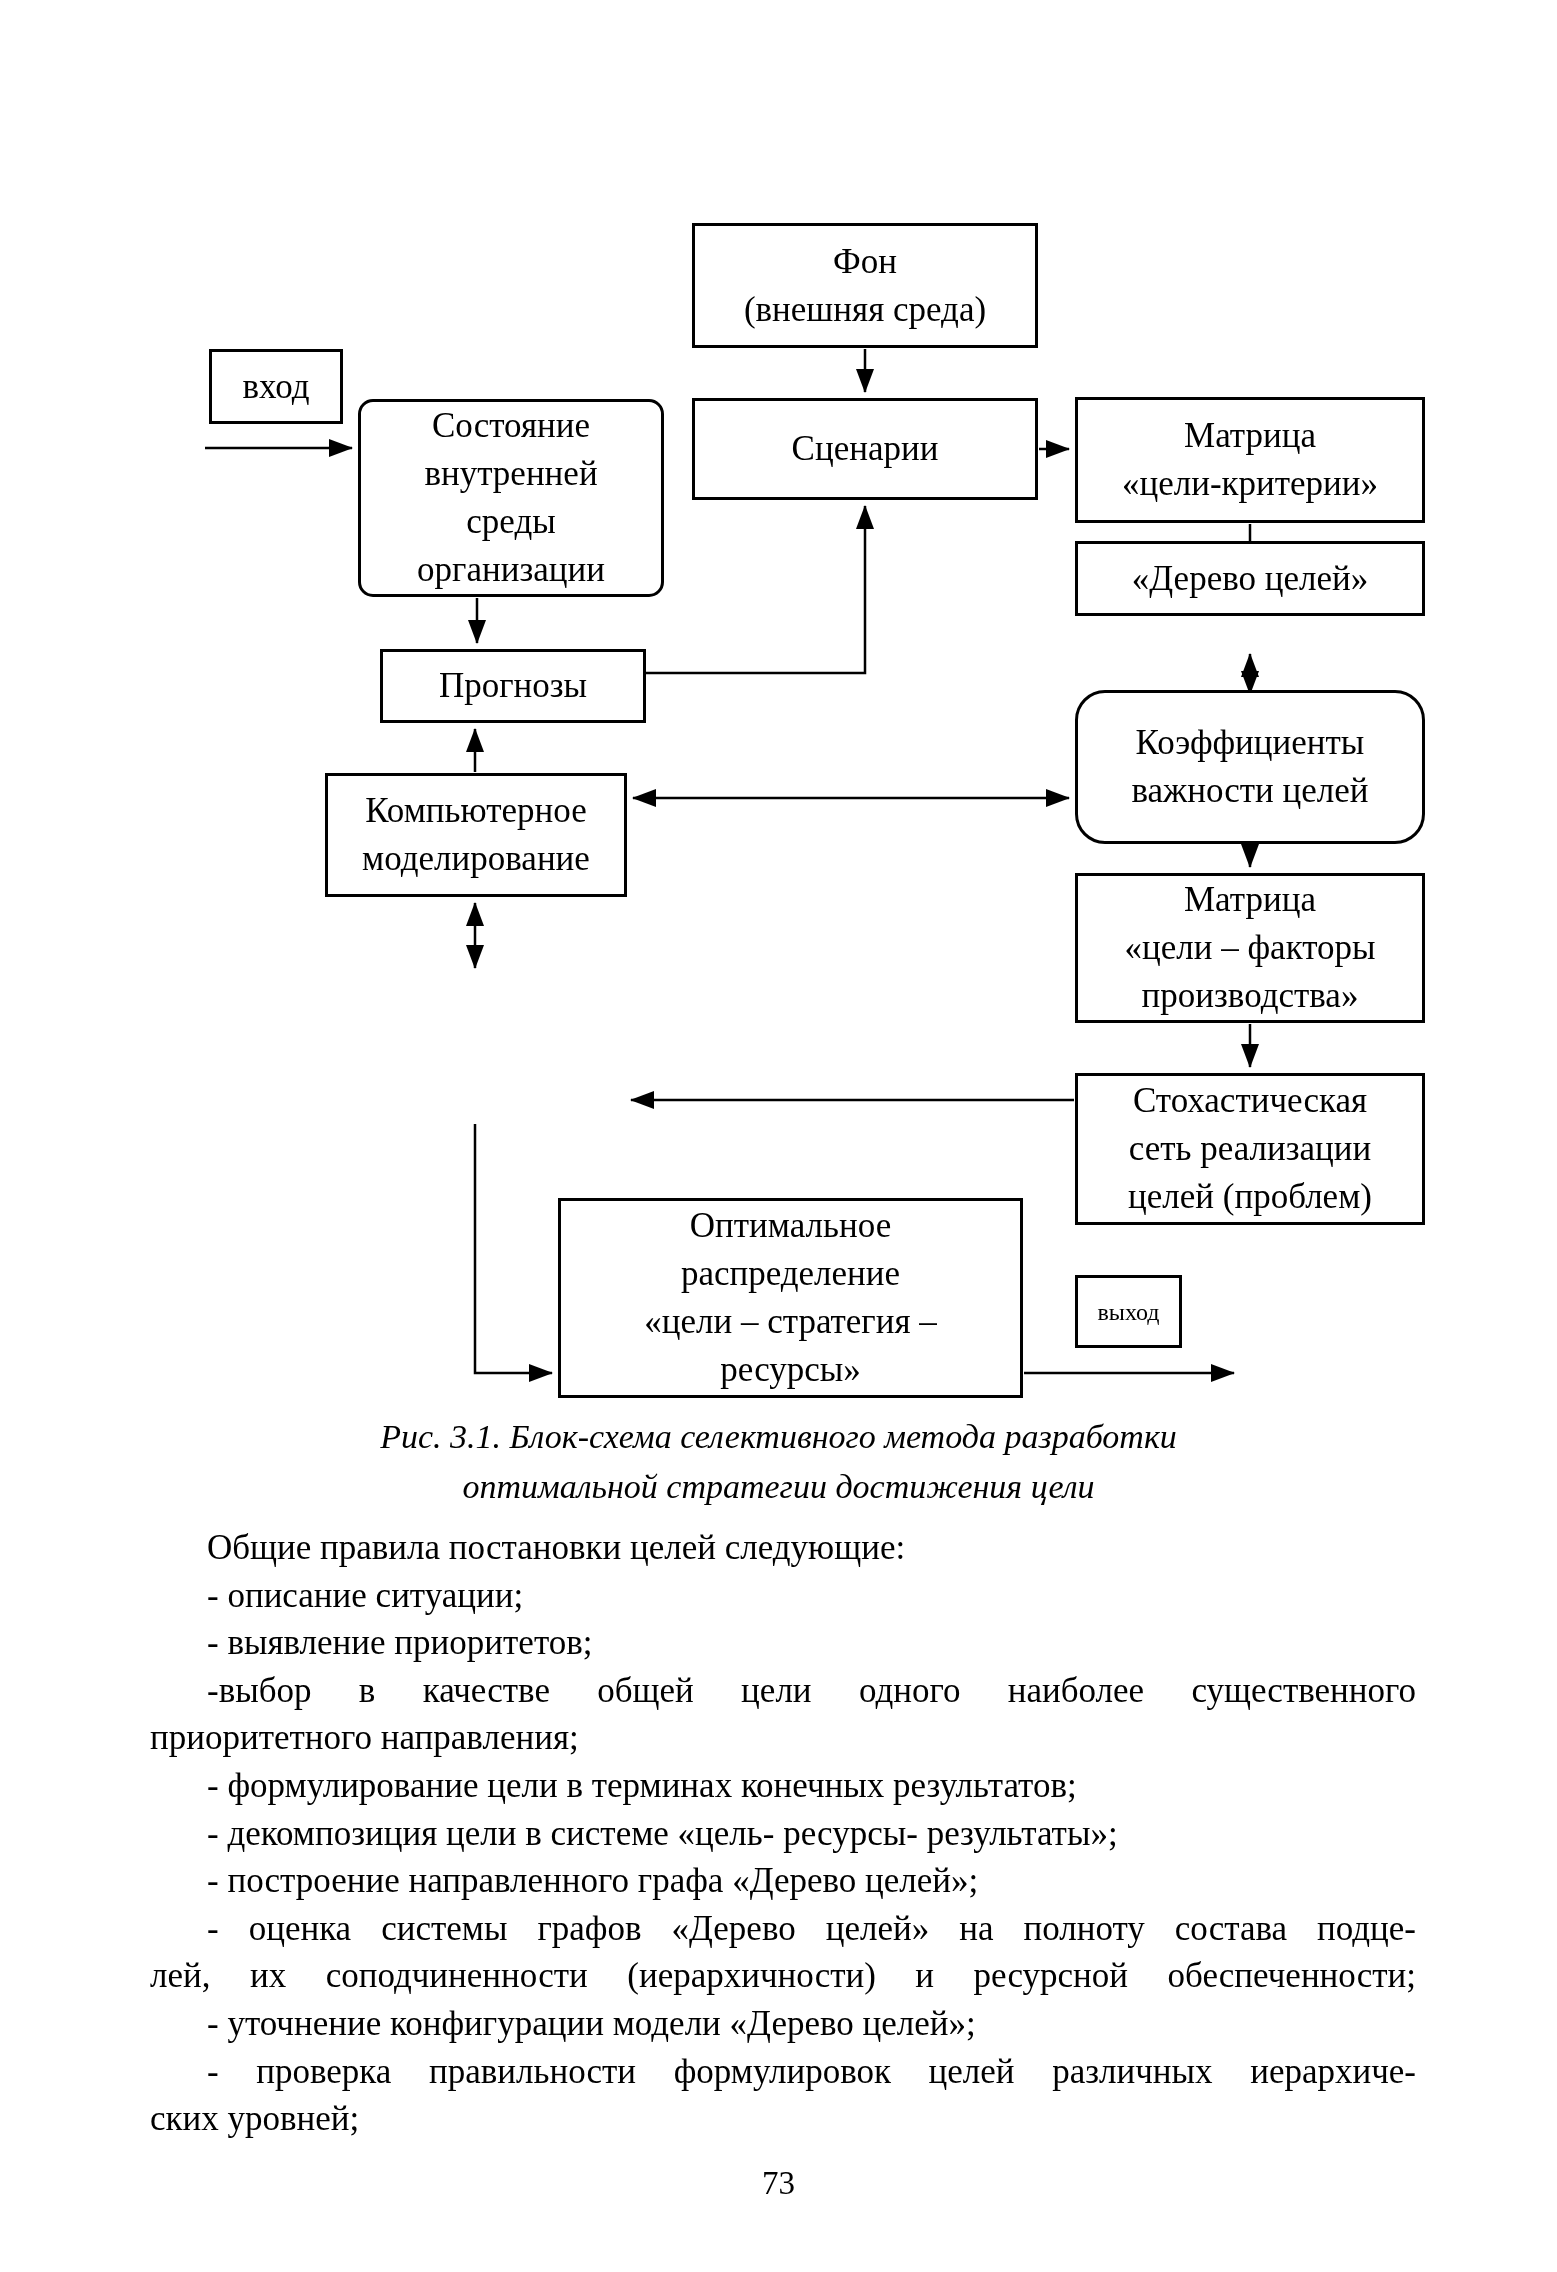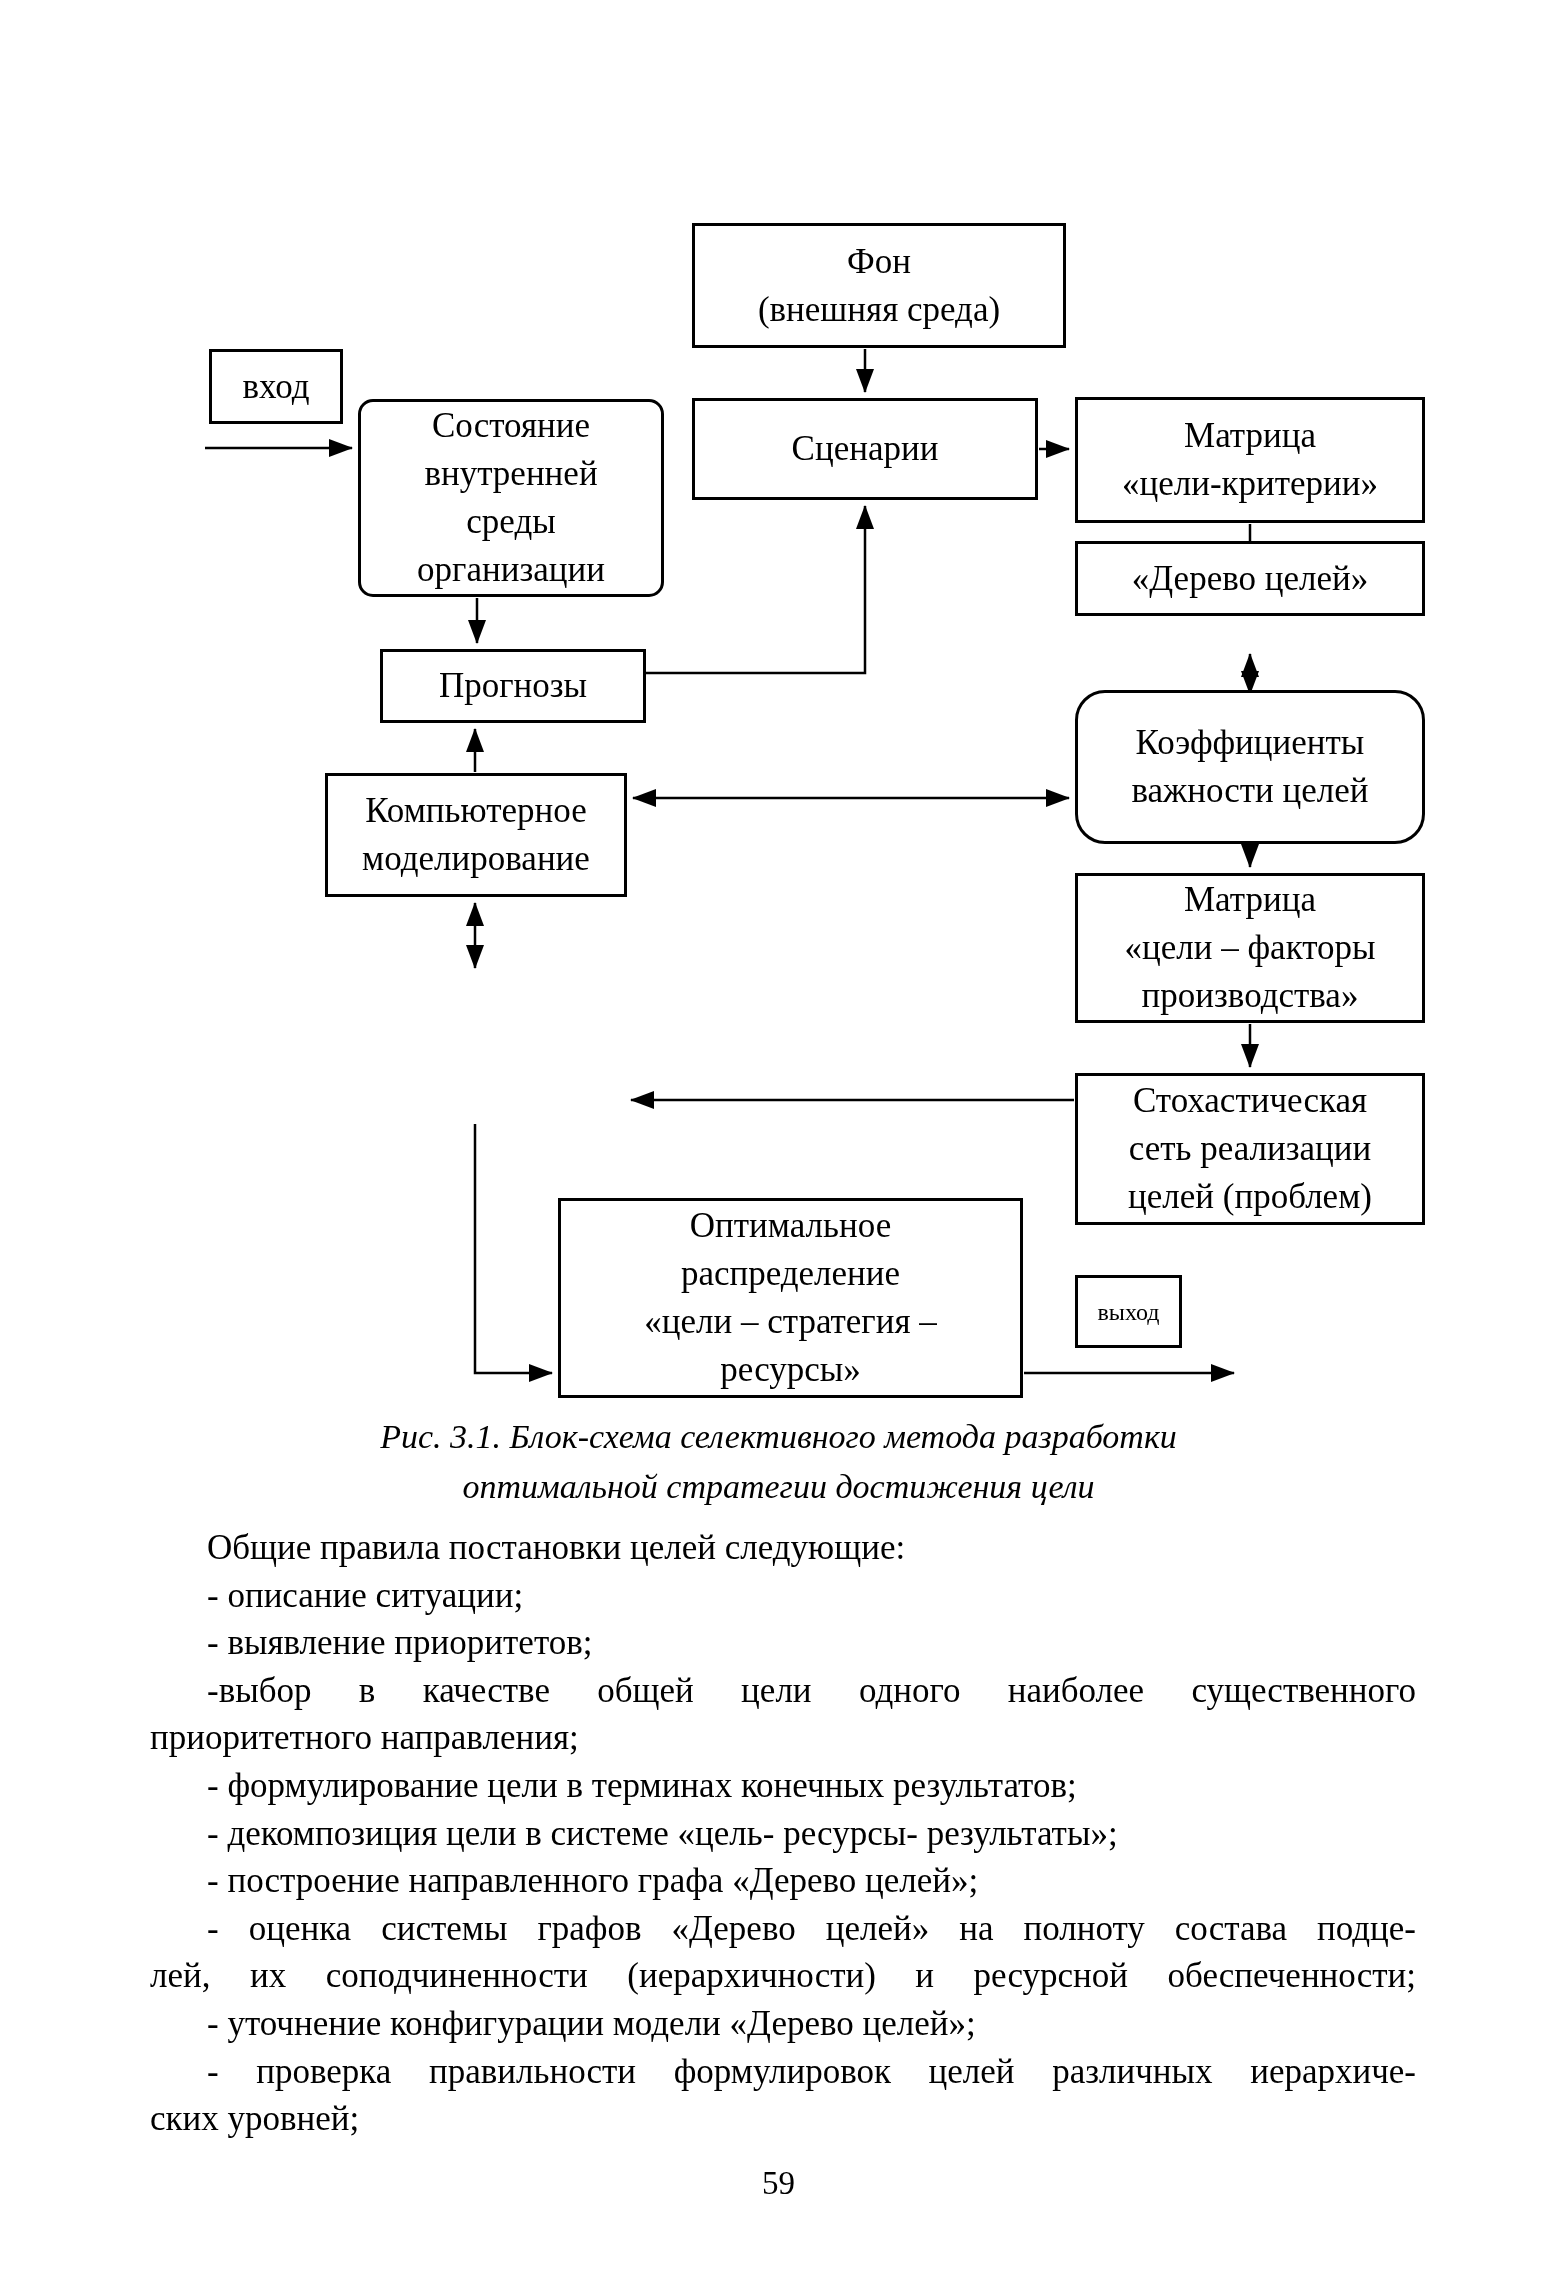--- a/index.html
+++ b/index.html
@@ -20,21 +20,21 @@
     box-sizing:border-box;
     border:3px solid #000;
     background:#fff;
     display:flex;align-items:center;justify-content:center;
     text-align:center;
     font-size:35px;line-height:48px;
     white-space:pre-line;
   }
   .b-vhod {left:209px;top:349px;width:134px;height:75px;}
   .b-sost {left:358px;top:399px;width:306px;height:198px;border-radius:15px;}
-  .b-fon  {left:692px;top:223px;width:374px;height:125px;}
+  .b-fon  {left:692px;top:223px;width:346px;height:125px;}
   .b-scen {left:692px;top:398px;width:346px;height:102px;}
   .b-mat1 {left:1075px;top:397px;width:350px;height:126px;}
   .b-der  {left:1075px;top:541px;width:350px;height:75px;}
   .b-koef {left:1075px;top:690px;width:350px;height:154px;border-radius:30px;}
   .b-mat2 {left:1075px;top:873px;width:350px;height:150px;}
   .b-stoh {left:1075px;top:1073px;width:350px;height:152px;}
   .b-prog {left:380px;top:649px;width:266px;height:74px;}
   .b-komp {left:325px;top:773px;width:302px;height:124px;}
   .b-model{left:275px;top:974px;width:350px;height:149px;}
   .b-opt  {left:558px;top:1198px;width:465px;height:200px;}
@@ -146,15 +146,15 @@
     <div class="tline ind">- формулирование цели в терминах конечных результатов;</div>
     <div class="tline ind">- декомпозиция цели в системе «цель- ресурсы- результаты»;</div>
     <div class="tline ind">- построение направленного графа «Дерево целей»;</div>
     <div class="tline ind jst">- оценка системы графов «Дерево целей» на полноту состава подце-</div>
     <div class="tline jst">лей, их соподчиненности (иерархичности) и ресурсной обеспеченности;</div>
     <div class="tline ind">- уточнение конфигурации модели «Дерево целей»;</div>
     <div class="tline ind jst">- проверка правильности формулировок целей различных иерархиче-</div>
     <div class="tline">ских уровней;</div>
   </div>
 
-  <div class="pagenum">59</div>
+  <div class="pagenum">73</div>
 
 </div>
 
 </body></html>

